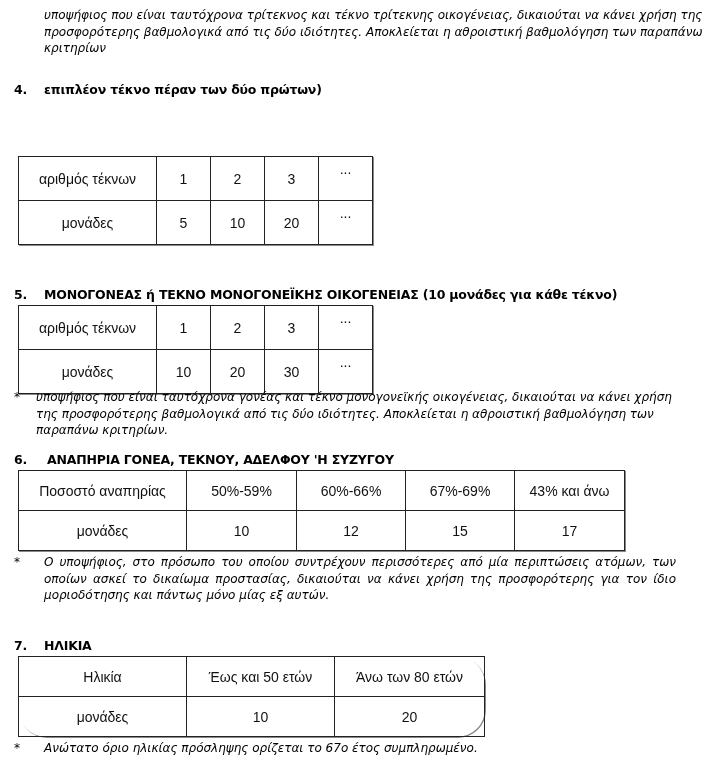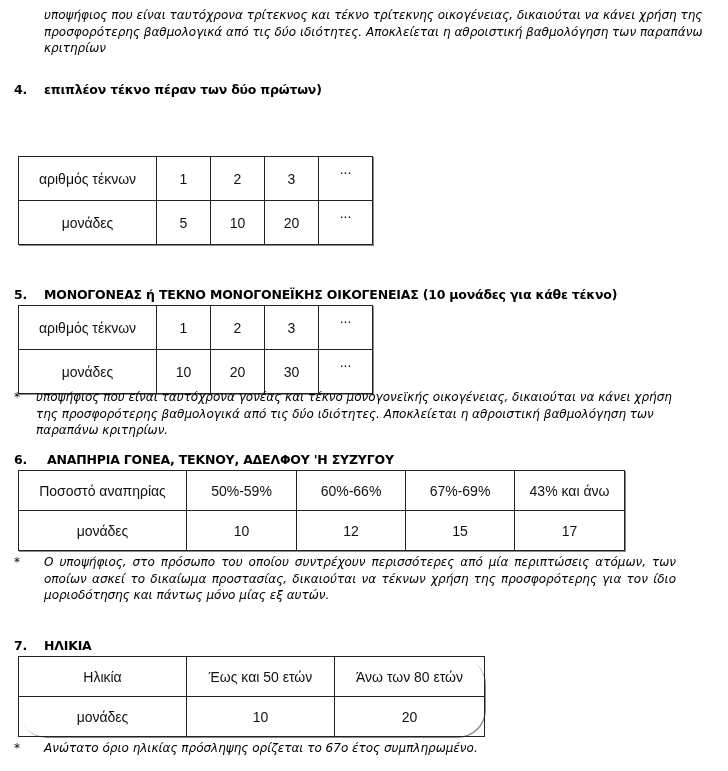--- a/index.html
+++ b/index.html
@@ -145,21 +145,21 @@
     <td>15</td>
     <td>17</td>
   </tr>
 </tbody>
   </table>
 
 <div class="abs para" style="left:0; top:554px; width:728px;">
   <span class="star">*</span>
   <div style="margin-left:44px; width:632px; text-align:justify;">
     <div style="text-align-last:justify;">Ο υποψήφιος,  στο πρόσωπο του οποίου συντρέχουν περισσότερες από μία περιπτώσεις ατόμων, των</div>
-    <div style="text-align-last:justify;">οποίων ασκεί το δικαίωμα προστασίας, δικαιούται να τέκνων χρήση  της προσφορότερης για τον ίδιο</div>
+    <div style="text-align-last:justify;">οποίων ασκεί το δικαίωμα προστασίας, δικαιούται να κάνει χρήση  της προσφορότερης για τον ίδιο</div>
     <div>μοριοδότησης και πάντως μόνο μίας εξ αυτών.</div>
   </div>
 </div>
 
 <div class="abs heading" style="left:0; top:637px; width:728px; height:20px;">
   <span class="num">7.</span>
   <span class="htext">ΗΛΙΚΙΑ</span>
 </div>
 
 <table class="grid" style="left:18px; top:656px; width:466px;border-radius:28px;">

